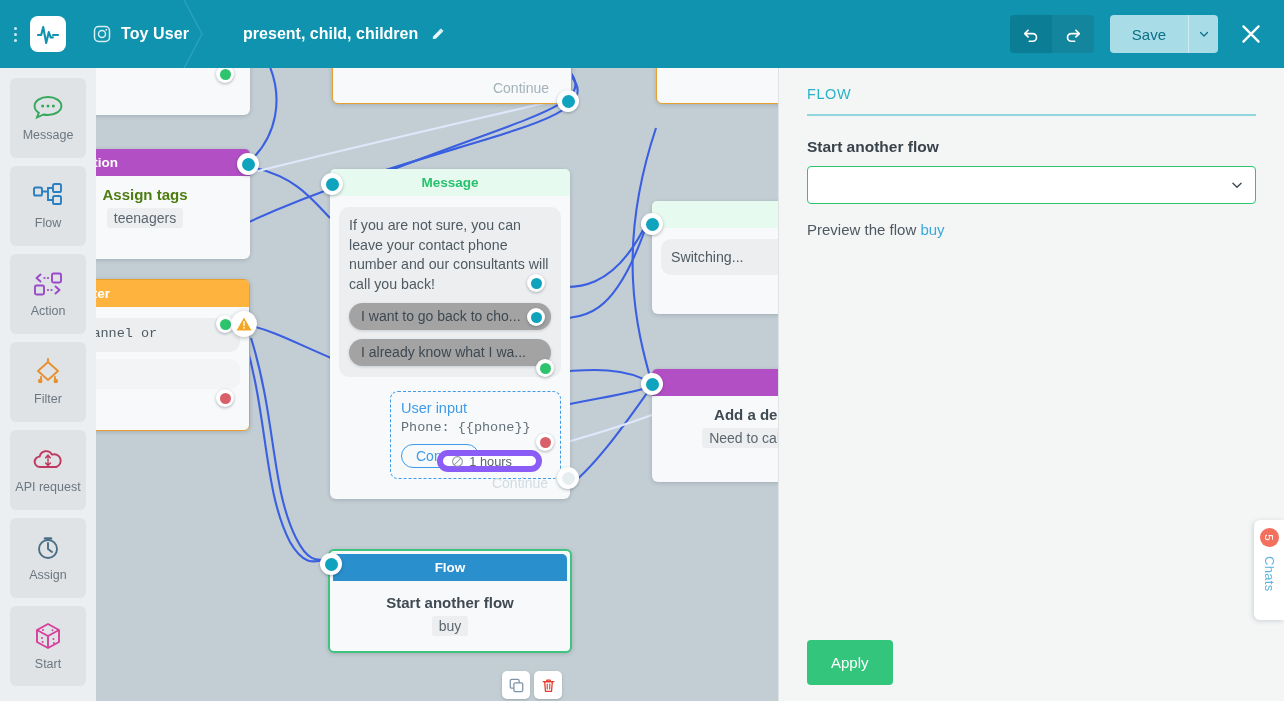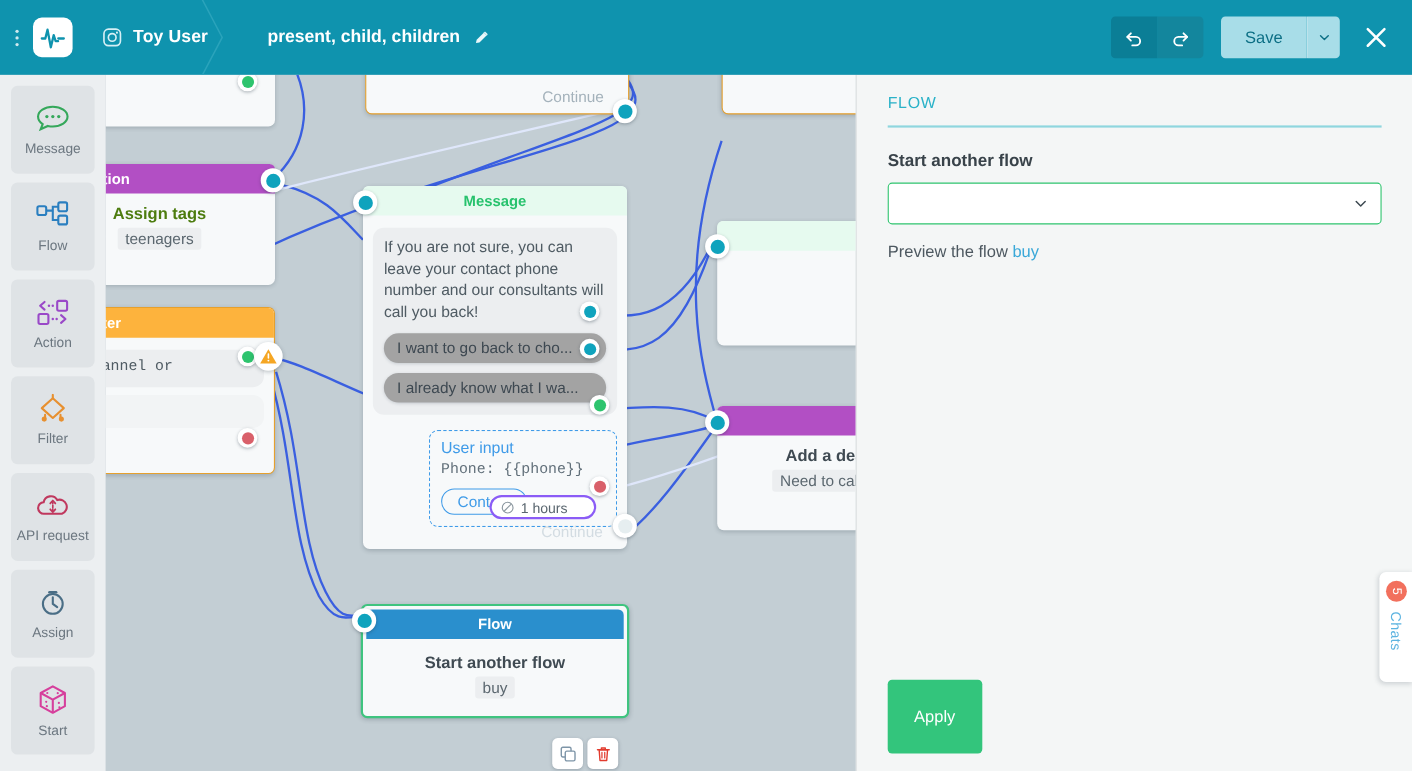--- a/index.html
+++ b/index.html
@@ -117,21 +117,21 @@
 
   .userinput { border: 1.6px dashed #3f9be8; border-radius: 8px; margin: 14px 9px 0 60px;
                padding: 8px 10px 10px 10px; position: relative; }
   .ui-title { color: #3f9be8; font-size: 14.5px; }
   .ui-row { color: #62707a; font-size: 13.5px; margin-top: 4px;
             font-family: Liberation Mono, monospace; }
   .ui-chip { display: inline-block; border: 1.3px solid #3f9be8; color: #3f9be8;
              border-radius: 14px; padding: 3px 14px; font-size: 14px; margin-top: 9px;
              cursor: pointer; }
   .ui-timer { position: absolute; right: 18px; bottom: 6px; background:#fff;
-              border: 2px solid #8b5cf6; border-radius: 14px; height: 22px;
+              border: 6px solid #8b5cf6; border-radius: 14px; height: 22px;
               display: flex; align-items: center; gap: 5px; padding: 0 24px 0 8px;
               font-size: 12.8px; color: #5a666f; }
   .continue { position: absolute; right: 22px; font-size: 14px; }
 
   .node-actions { position: absolute; display: flex; gap: 4px; }
   .na-btn { width: 28px; height: 28px; background: #fff; border-radius: 5px;
             box-shadow: 0 1px 3px rgba(40,55,70,.25); display: flex;
             align-items: center; justify-content: center; cursor: pointer; border: none; }
 
   .warn-badge { position: absolute; width: 26px; height: 26px; border-radius: 50%;
@@ -149,21 +149,21 @@
   .rp-label { font-size: 15.5px; font-weight: bold; color: #39434a; margin-top: 22px; }
   .rp-select {
     margin-top: 10px; width: 100%; height: 38px; background: #fff;
     border: 1.6px solid #2ec46e; border-radius: 4px; display: flex;
     align-items: center; justify-content: flex-end; padding-right: 11px; cursor: pointer;
   }
   .rp-preview { margin-top: 17px; font-size: 15px; color: #4d5860; }
   .rp-preview a { color: #3aa8d8; text-decoration: none; cursor: pointer; }
   .apply-btn {
     position: absolute; left: 28px; bottom: 16px; background: #33c57c; color: #fff;
-    border: none; border-radius: 4px; padding: 25px 24px; font-size: 15px;
+    border: none; border-radius: 4px; padding: 14px 24px; font-size: 15px;
     cursor: pointer; font-family: "Liberation Sans", sans-serif;
   }
 
   
   .chats-tab {
     position: absolute; right: 0; top: 520px; width: 30px; height: 100px;
     background: #fff; border-radius: 6px 0 0 6px; box-shadow: -1px 1px 5px rgba(30,45,60,.18);
     z-index: 70; display: flex; flex-direction: column; align-items: center;
     padding-top: 8px; cursor: pointer;
   }
@@ -458,20 +458,21 @@
       </div>
     <div class="port red" style="left:440px; top:365px;">
         <i></i>
       </div>
     <div class="port big grey" style="left:461px; top:399px;">
         <i></i>
       </div>
 
     <div class="node" style="left:556px; top:133px; width:200px; height:113px;">
       <div class="node-hd hd-message" style="justify-content:flex-end;padding-right:14px;">Messa</div>
+      <div class="bubble" style="height:36px;">Switching...</div>
     </div>
     <div class="port big" style="left:545px; top:145px;">
         <i></i>
       </div>
 
     <div class="node" style="left:556px; top:301px; width:200px; height:113px;">
       <div class="node-hd hd-action" style="justify-content:flex-end;padding-right:14px;">Actio</div>
       <div style="text-align:center;margin-top:10px;font-size:15px;font-weight:bold;color:#3f4a52;">Add a deal</div>
       <div style="text-align:center;margin-top:6px;">
         <span style="background:#eceef0;border-radius:3px;padding:2px 7px;font-size:14px;color:#5b676f;">Need to call b</span>

